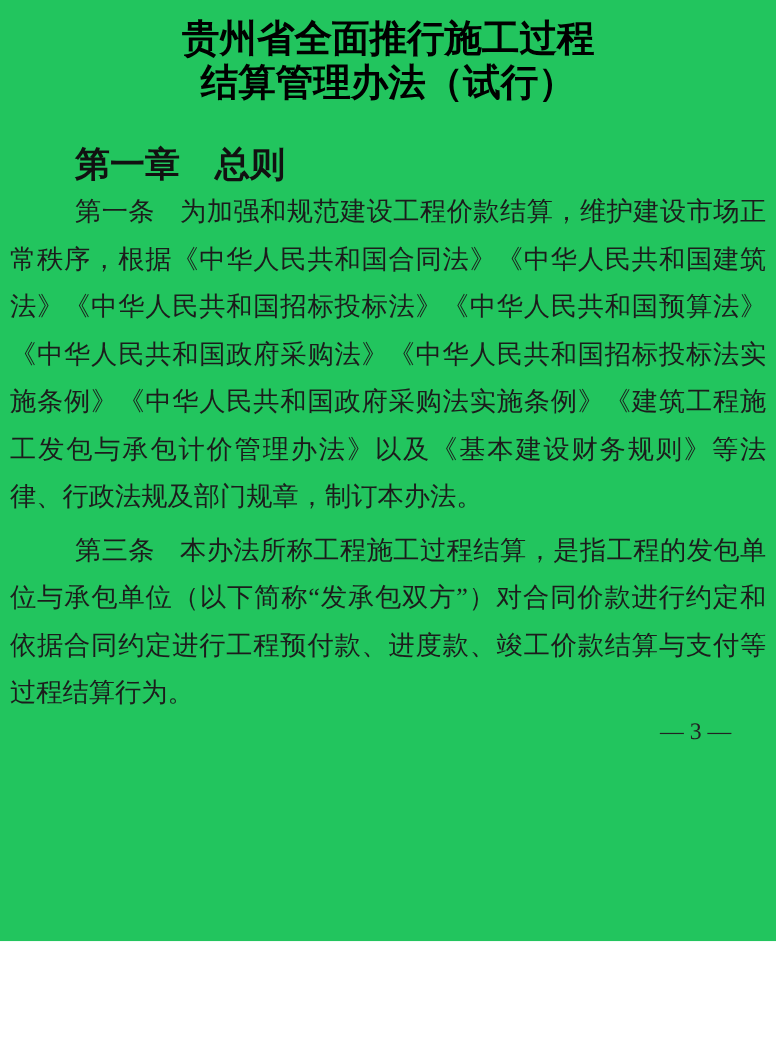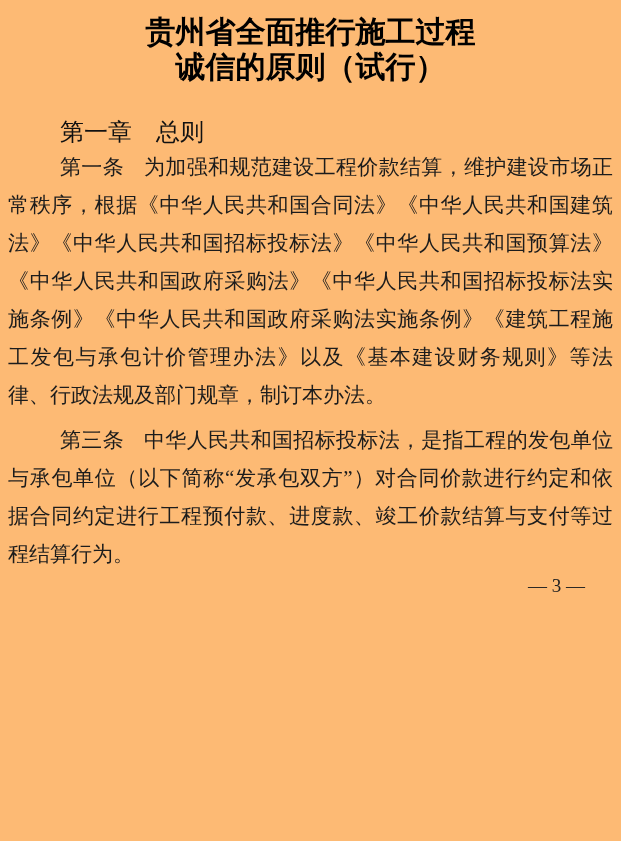--- a/index.html
+++ b/index.html
@@ -3,85 +3,84 @@
 <meta charset="utf-8">
 <style>
   html, body {
     margin: 0;
     padding: 0;
     background: #ffffff;
   }
   .page {
     position: relative;
     width: 621px;
-    height: 841px;
+    height: 753px;
     box-sizing: border-box;
-    background: #fdba74;
+    background: #22c55e;
     color: #1c1c1c;
     font-family: "Liberation Serif", "DejaVu Serif", serif;
     padding: 14px 8px 0 8px;
     overflow: hidden;
   }
   .doc-title {
     margin: 0;
     text-align: center;
     font-weight: 700;
     color: #000000;
     font-size: 30px;
     line-height: 35px;
   }
   .chapter-heading {
     margin: 36px 0 0 52px;
     font-family: "Liberation Sans", "DejaVu Sans", sans-serif;
-    font-weight: 400;
-    font-size: 24px;
+    font-weight: 700;
+    font-size: 28px;
     line-height: 24px;
     color: #111111;
   }
   .article {
     margin: 5px 0 0 0;
     font-size: 21px;
     line-height: 38px;
     text-align: justify;
     text-indent: 52px;
     color: #1c1c1c;
   }
   .article:first-of-type {
     margin-top: 6px;
-    font-family: Liberation Mono, monospace;
   }
   .article-label {
     margin-right: 20px;
   }
   .page-number {
     margin-top: 1px;
     text-align: right;
     padding-right: 28px;
     font-size: 19px;
     line-height: 24px;
     color: #222222;
   }
 </style>
 </head>
 <body>
 
 <div class="page">
 
   <h1 class="doc-title">
     <span>贵州省全面推行施工过程</span><br>
-    <span>诚信的原则（试行）</span>
+    <span>结算管理办法（试行）</span>
   </h1>
 
   <div class="chapter-heading">第一章　总则</div>
 
   <p class="article">
     <span class="article-label">第一条</span><span>为加强和规范建设工程价款结算，维护建设市场正常秩序，根据《中华人民共和国合同法》《中华人民共和国建筑法》《中华人民共和国招标投标法》《中华人民共和国预算法》《中华人民共和国政府采购法》《中华人民共和国招标投标法实施条例》《中华人民共和国政府采购法实施条例》《建筑工程施工发包与承包计价管理办法》以及《基本建设财务规则》等法律、行政法规及部门规章，制订本办法。</span>
   </p>
 
 
   <p class="article">
-    <span class="article-label">第三条</span><span>中华人民共和国招标投标法，是指工程的发包单位与承包单位（以下简称“发承包双方”）对合同价款进行约定和依据合同约定进行工程预付款、进度款、竣工价款结算与支付等过程结算行为。</span>
+    <span class="article-label">第三条</span><span>本办法所称工程施工过程结算，是指工程的发包单位与承包单位（以下简称“发承包双方”）对合同价款进行约定和依据合同约定进行工程预付款、进度款、竣工价款结算与支付等过程结算行为。</span>
   </p>
 
 
   <div class="page-number">— 3 —</div>
 
 </div>
 
 </body></html>

